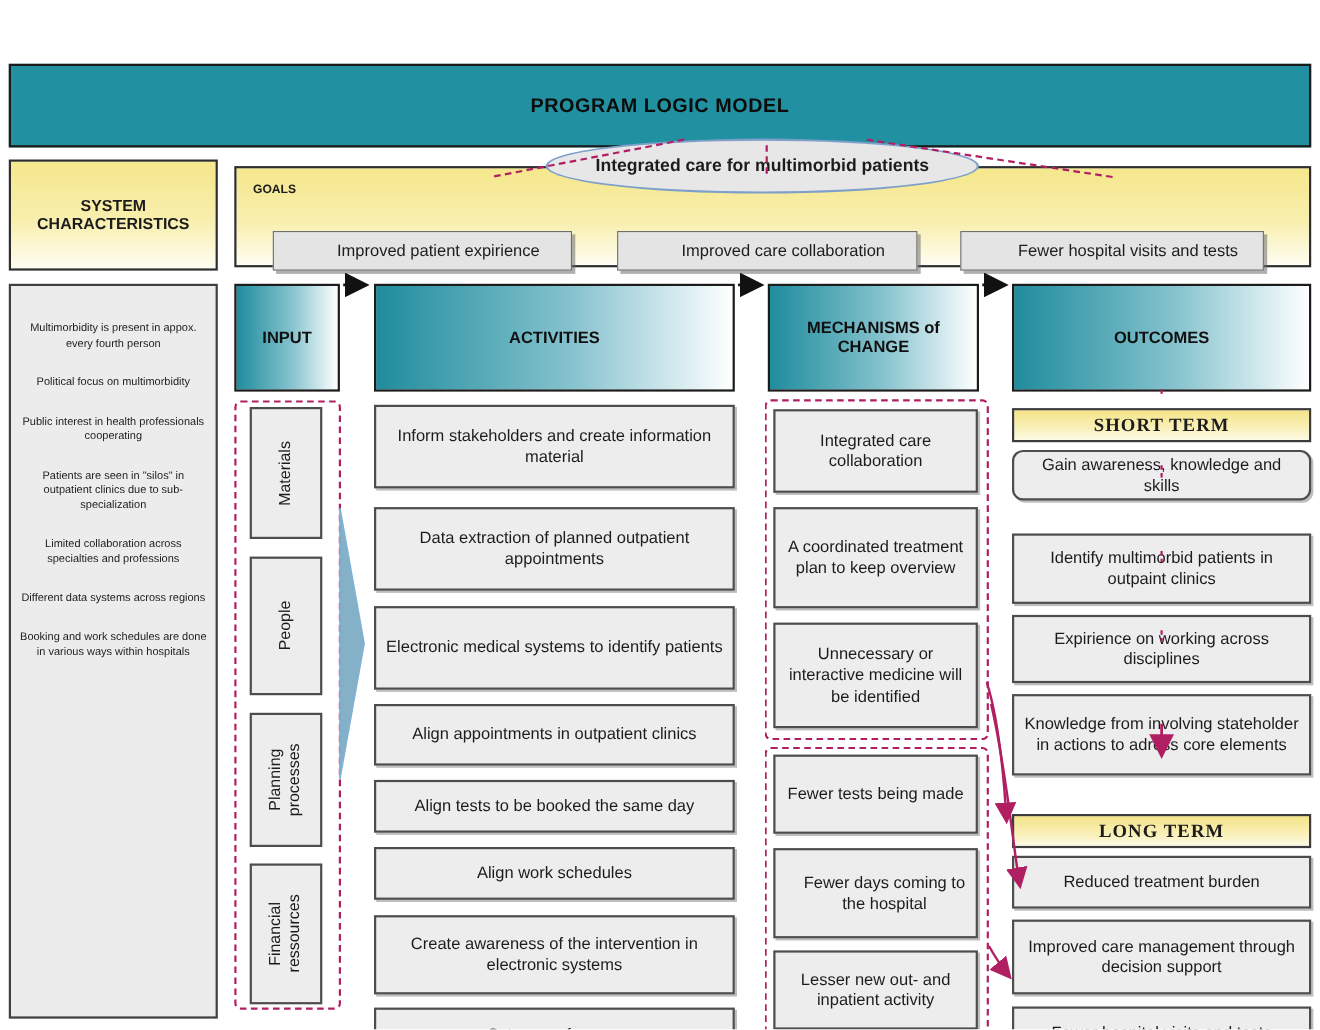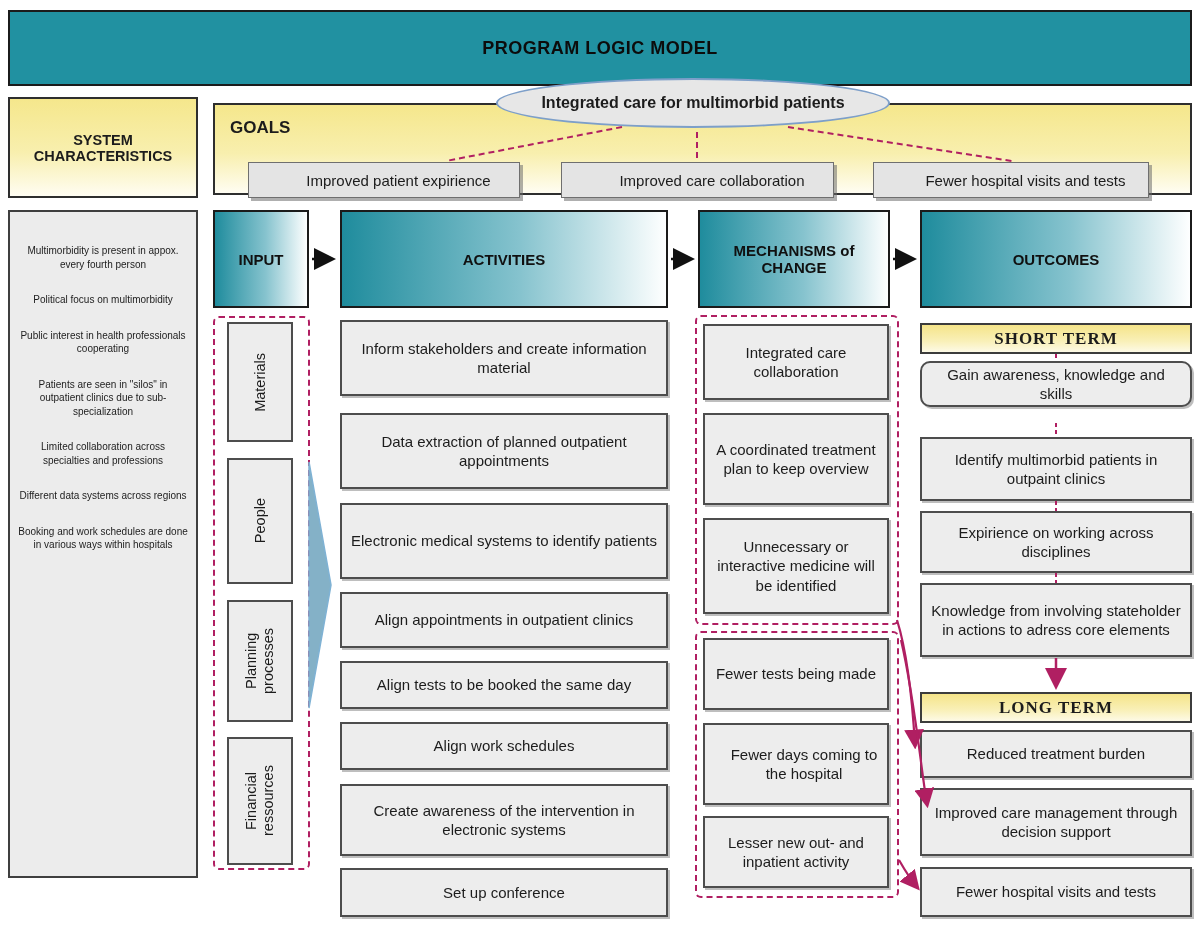--- a/index.html
+++ b/index.html
@@ -6,21 +6,21 @@
   html,body { background:#fff; }
   #stage {
     position: relative;
     width: 1200px;
     height: 936px;
     background: #fff;
     font-family: "Liberation Sans", sans-serif;
     color: #1c1c1c;
     overflow: hidden;
   }
-  .abs { position: absolute; }
+  .abs { position: absolute; margin-top: 48px; }
 
   
   .banner {
     left: 8px; top: 10px; width: 1184px; height: 76px;
     background: #2191a1;
     border: 2px solid #1b1b1b;
     display: flex; align-items: center; justify-content: center;
   }
   .banner-title { font-weight: bold; font-size: 18px; letter-spacing: .5px; color: #0c0c0c; }
 
@@ -31,21 +31,21 @@
     left: 8px; top: 97px; width: 190px; height: 101px;
     border: 2px solid #2e2e2e;
     display: flex; align-items: center; justify-content: center; text-align: center;
     font-weight: bold; font-size: 14.5px; padding: 15px 14px;
   }
   .goals-bar {
     left: 213px; top: 103px; width: 979px; height: 92px;
     border: 2px solid #2e2e2e;
   }
   .goals-label {
-    left: 230px; top: 118px; font-weight: bold; font-size: 17px;
+    left: 230px; top: 118px; font-weight: bold; font-size: 11px;
   }
   .ellipse {
     left: 496px; top: 78px; width: 394px; height: 50px;
     background: #e7e7e7;
     border: 2px solid #7d9fc9;
     border-radius: 50%;
     display: flex; align-items: center; justify-content: center;
     font-weight: bold; font-size: 16px;
     z-index: 6;
   }

